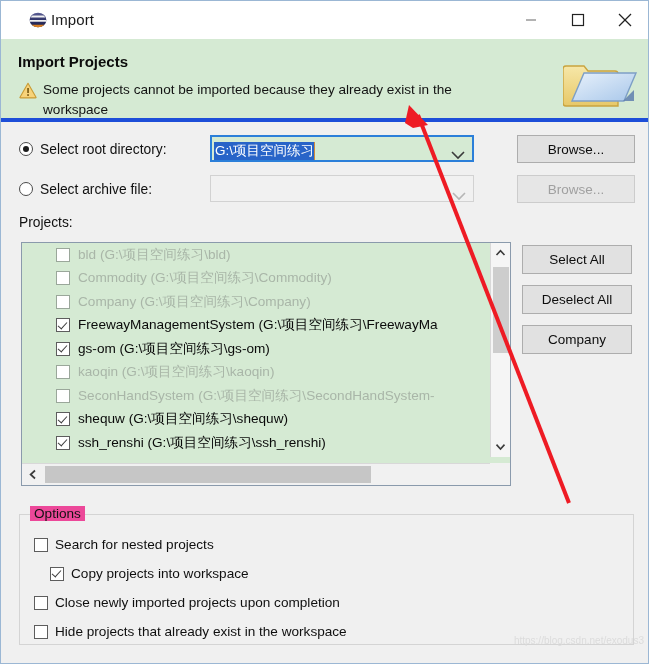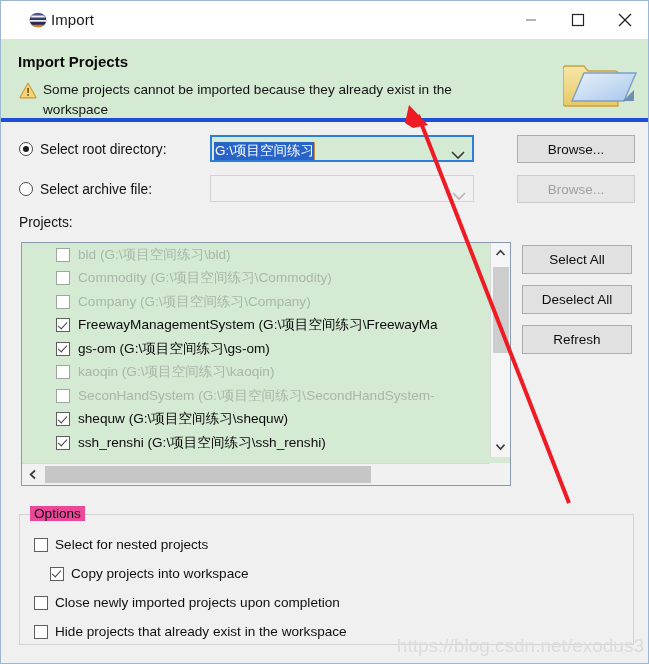--- a/index.html
+++ b/index.html
@@ -368,21 +368,21 @@
   .annot {
     position: absolute;
     left: 0; top: 0;
     width: 649px; height: 664px;
     pointer-events: none;
   }
   .watermark {
     position: absolute;
     right: 4px;
     top: 634px;
-    font-size: 19px;
+    font-size: 10px;
     color: #dcdcdc;
     font-family: "Liberation Sans", sans-serif;
     white-space: nowrap;
   }
 </style>
 </head>
 <body>
 
 <div id="dialog">
 
@@ -551,28 +551,28 @@
           <svg width="8" height="11" viewBox="0 0 8 11">
               <polyline points="2,1.5 6.4,5.5 2,9.5" fill="none" stroke="#3b3b3b" stroke-width="1.7"></polyline>
             </svg>
         </div>
       </div>
       <div class="corner"></div>
     </div>
 
     <div class="side-btn" style="top:123px;">Select All</div>
     <div class="side-btn" style="top:163px;">Deselect All</div>
-    <div class="side-btn" style="top:203px;">Refresh</div>
+    <div class="side-btn" style="top:203px;">Company</div>
 
     <div class="options-group">
       <span class="options-legend">Options</span>
       <div id="option-rows">
           <div class="opt-row" style="top: 22px;">
             <span class="cbox"></span>
-            <span>Select for nested projects</span>
+            <span>Search for nested projects</span>
           </div>
           <div class="opt-row" style="top: 51px; margin-left: 16px;">
             <span class="cbox checked"></span>
             <span>Copy projects into workspace</span>
           </div>
           <div class="opt-row" style="top: 80px;">
             <span class="cbox"></span>
             <span>Close newly imported projects upon completion</span>
           </div>
           <div class="opt-row" style="top: 109px;">

